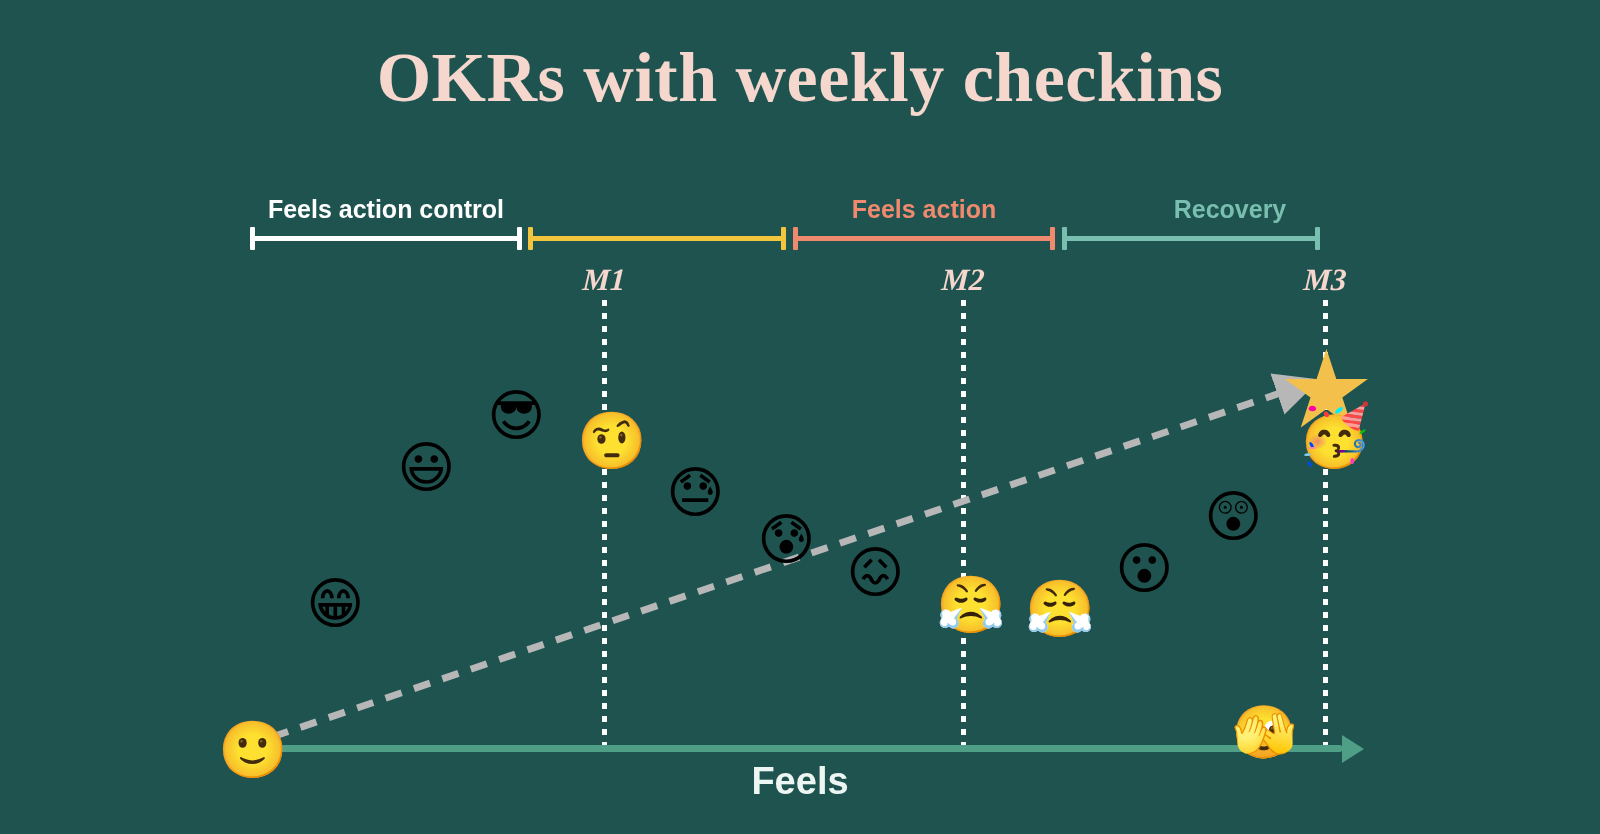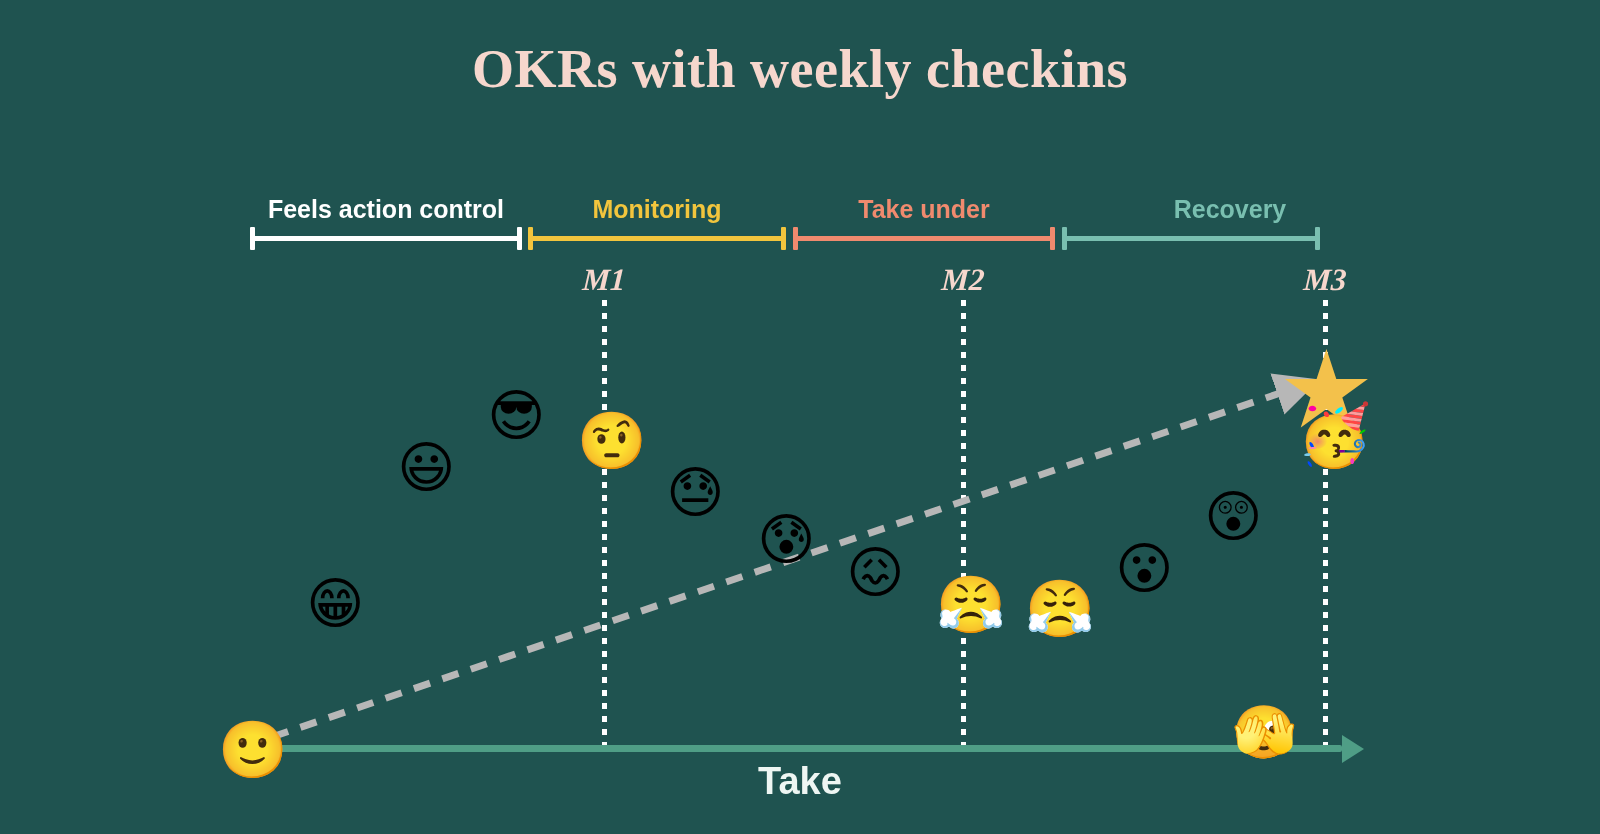--- a/index.html
+++ b/index.html
@@ -18,21 +18,21 @@
 
   
   #title {
     position: absolute;
     left: 0;
     top: 38px;
     width: 1600px;
     text-align: center;
     font-family: "Liberation Serif", serif;
     font-weight: 700;
-    font-size: 54px;
+    font-size: 70px;
     letter-spacing: 0.5px;
     color: #f6d7cd;
     white-space: nowrap;
   }
 
   
   .phase-label {
     position: absolute;
     text-align: center;
     font-family: "Liberation Sans", sans-serif;
@@ -146,22 +146,21 @@
   }
 </style>
 </head>
 <body>
 
 <div id="slide" style="background: rgb(31, 83, 80);">
 
   <div id="title" style="color: rgb(246, 215, 205);">OKRs with weekly checkins</div>
 
   <div class="phase-label" style="color: rgb(255, 255, 255); left: 250px; width: 272px;">Feels action control</div>
-  <div class="phase-label" style="color: rgb(242, 197, 61); left: 528px; width: 258px;">Monitoring</div>
-  <div class="phase-label" style="color: rgb(240, 138, 110); left: 793px; width: 262px;">Take under</div>
+  <div class="phase-label" style="color: rgb(240, 138, 110); left: 793px; width: 262px;">Feels action</div>
   <div class="phase-label" style="color: rgb(121, 191, 176); left: 1101px; width: 258px;">Recovery</div>
 
   <div class="bracket" style="left: 250px; width: 272px; color: rgb(255, 255, 255);">
     <div class="bar"></div>
     <div class="cap left"></div>
     <div class="cap right"></div>
   </div>
   <div class="bracket" style="left: 528px; width: 258px; color: rgb(242, 197, 61);">
     <div class="bar"></div>
     <div class="cap left"></div>
@@ -191,21 +190,21 @@
         <path d="M0,0.4 L6.4,3.5 L0,6.6 Z" fill="#b7b7b7"></path>
       </marker>
     </defs>
     <line id="trend-line-seg" stroke="#b7b7b7" stroke-width="7" stroke-linecap="butt" stroke-dasharray="17 13" marker-end="url(#trend-head)" x1="272" y1="737" x2="1292" y2="389"></line>
   </svg>
 
   <div class="emoji behind-axis" style="font-size: 52px; left: 1232px; top: 706px; width: 52px; height: 52px;">🫣</div>
 
   <div id="axis-line" style="left: 262px; top: 745px; width: 1080px; background: rgb(79, 158, 134);"></div>
   <div id="axis-arrow" style="left: 1342px; top: 735px; border-left-color: rgb(79, 158, 134);"></div>
-  <div id="axis-title">Take</div>
+  <div id="axis-title">Feels</div>
 
   <div id="star" style="left: 1278px; font-size: 108px; color: rgb(243, 193, 75); top: 336px;">★</div>
 
   <div class="emoji" style="font-size: 56px; left: 218px; top: 722px; width: 56px; height: 56px;">🙂</div>
   <div class="emoji" style="font-size: 56px; left: 306px; top: 576px; width: 56px; height: 56px;">😁</div>
   <div class="emoji" style="font-size: 56px; left: 397px; top: 440px; width: 56px; height: 56px;">😃</div>
   <div class="emoji" style="font-size: 56px; left: 487px; top: 388px; width: 56px; height: 56px;">😎</div>
   <div class="emoji" style="font-size: 56px; left: 577px; top: 413px; width: 56px; height: 56px;">🤨</div>
   <div class="emoji" style="font-size: 56px; left: 666px; top: 465px; width: 56px; height: 56px;">😓</div>
   <div class="emoji" style="font-size: 56px; left: 757px; top: 512px; width: 56px; height: 56px;">😰</div>

